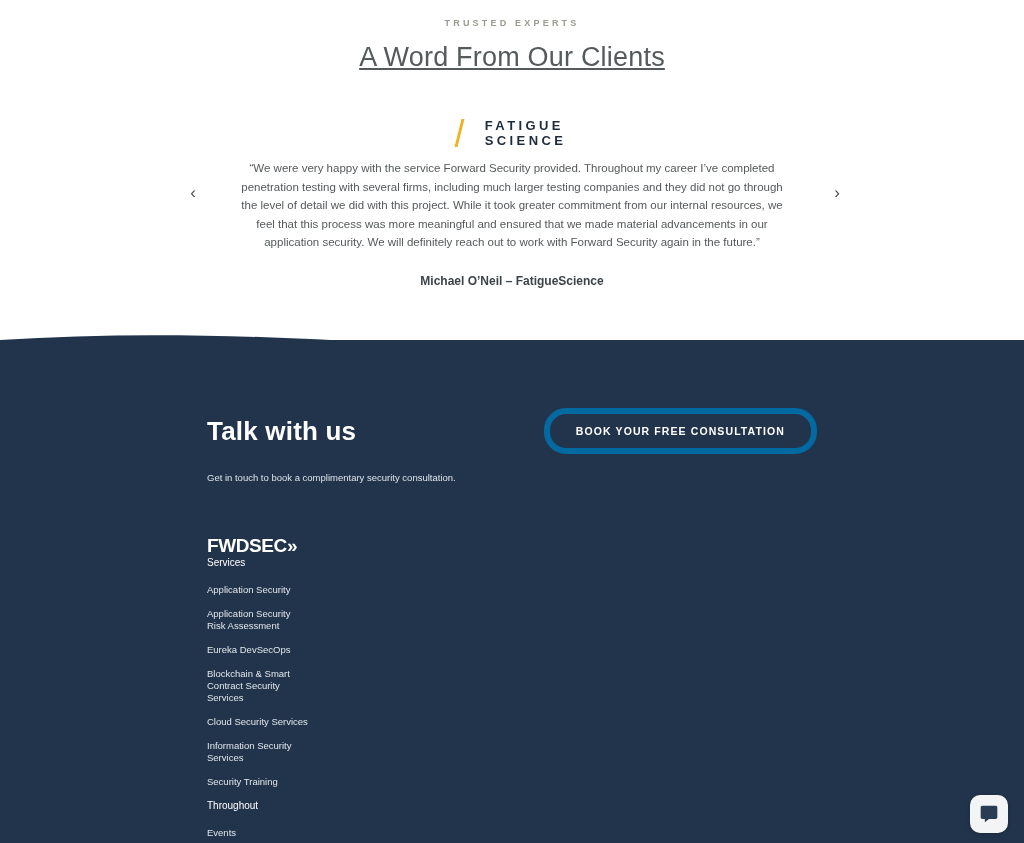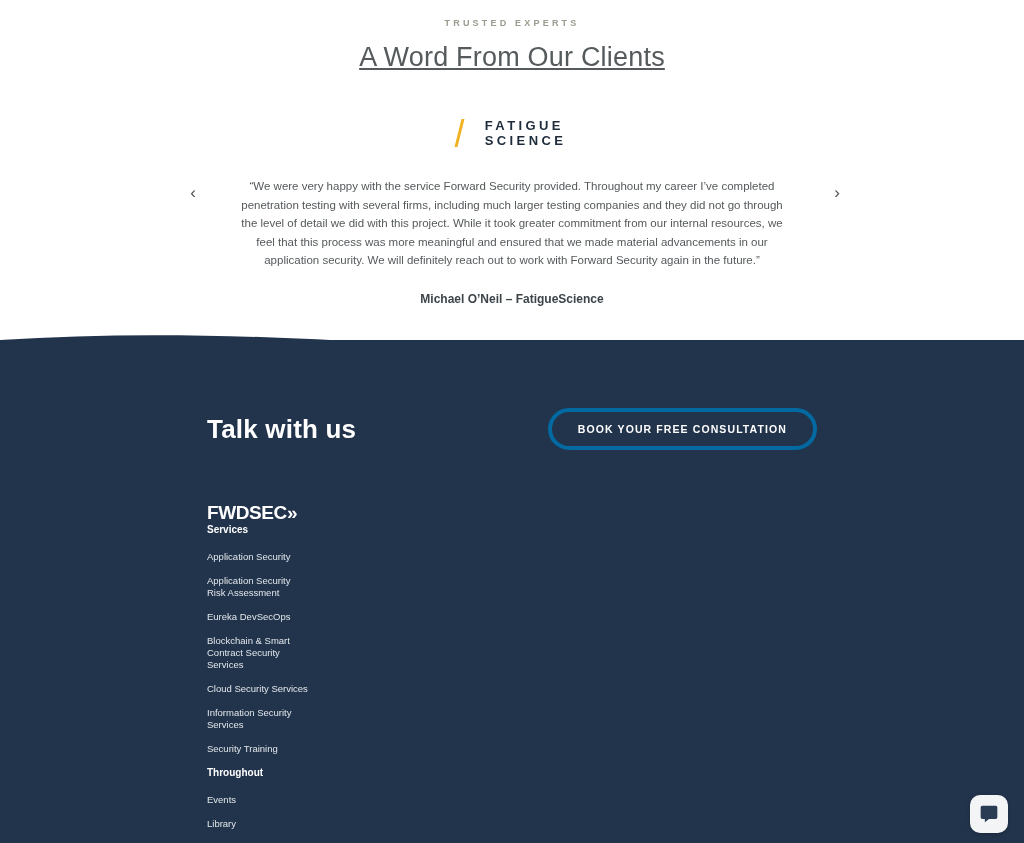--- a/index.html
+++ b/index.html
@@ -57,21 +57,21 @@
   }
   .fs-text {
     text-align: left;
     color: #1d2b3a;
     font-weight: 700;
     font-size: 13px;
     letter-spacing: 3.4px;
     line-height: 15px;
   }
   .quote {
-    margin: 26px auto 0;
+    margin: 8px auto 0;
     width: 560px;
     font-size: 11.5px;
     line-height: 18.5px;
     color: #55595b;
   }
   .attribution {
     margin-top: 22px;
     font-size: 12px;
     font-weight: 700;
     color: #3c4449;
@@ -121,21 +121,21 @@
     display: flex;
     align-items: center;
     justify-content: space-between;
   }
   .talk-title {
     font-size: 26px;
     font-weight: 700;
     letter-spacing: .2px;
   }
   .cta-button {
-    border: 4px solid #0369a1;
+    border: 6px solid #0369a1;
     border-radius: 22px;
     padding: 11px 26px;
     font-size: 10.5px;
     letter-spacing: 1.1px;
     font-weight: 700;
     color: #ffffff;
     background: transparent;
     cursor: pointer;
     white-space: nowrap;
   }
@@ -156,21 +156,21 @@
     font-size: 19px;
     font-weight: 800;
     letter-spacing: -0.4px;
     color: #ffffff;
     display: inline-block;
   }
   .brand-logo .chev { letter-spacing: -3px; font-size: 19px; }
   .col { width: 127px; }
   .col-head {
     font-size: 10px;
-    font-weight: 700;
+    font-weight: 400;
     color: #ffffff;
     margin-bottom: 16px;
   }
   .col a {
     display: block;
     font-size: 9.5px;
     line-height: 12px;
     color: #e2e6ea;
     text-decoration: none;
     margin-bottom: 12px;
@@ -245,20 +245,21 @@
     </svg>
   </div>
 
   <footer class="footer">
     <div class="footer-inner">
 
       <div class="talk-row">
         <h3 class="talk-title">Talk with us</h3>
         <button class="cta-button">BOOK YOUR FREE CONSULTATION</button>
       </div>
+      <div class="talk-sub">Get in touch to book a complimentary security consultation.</div>
 
       <div class="cols">
 
         <div class="col-brand">
           <span class="brand-logo">
             <span>FWDSEC</span><span class="chev">»</span>
           </span>
         </div>
 
         <div class="col">

